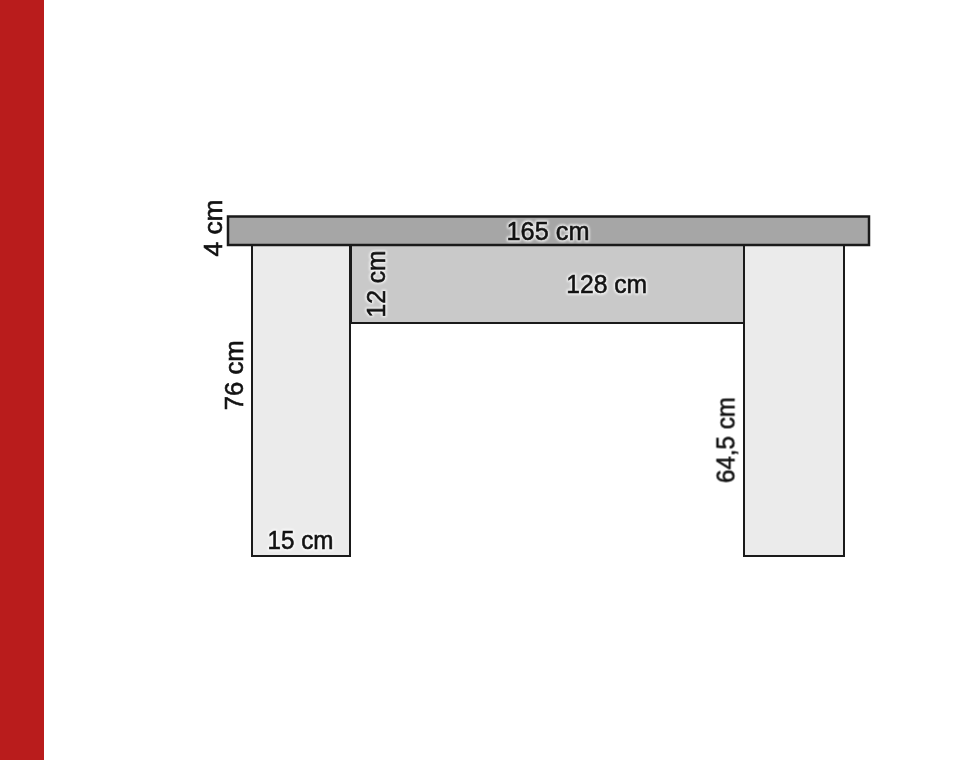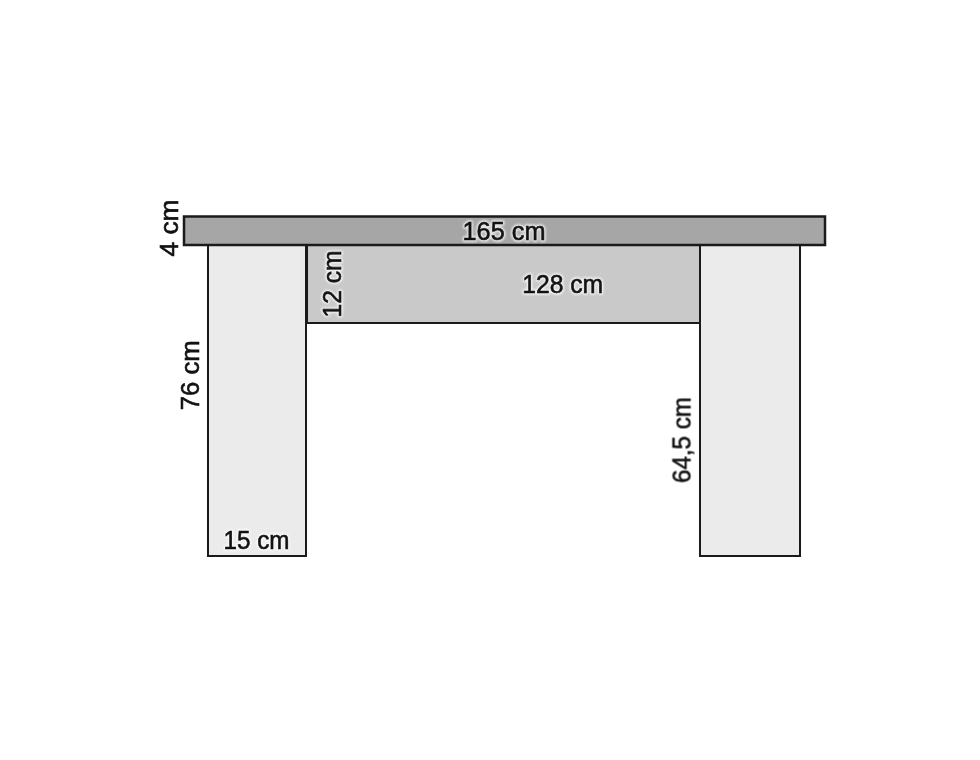--- a/index.html
+++ b/index.html
@@ -1,16 +1,16 @@
 <!DOCTYPE html>
 <html><head>
 <meta charset="utf-8">
 <style>
   html,body{margin:0;padding:0;background:#ffffff;}
-  .page{position:relative;width:854px;height:760px;background:#b91c1c;overflow:hidden;}
+  .page{position:relative;width:854px;height:760px;background:#b91c1c;overflow:hidden;padding-left:44px;}
   text{font-family:"Liberation Sans",sans-serif;font-weight:400;}
 </style>
 </head>
 <body>
 <div class="page">
 <svg width="980" height="760" viewBox="0 0 980 760" xmlns="http://www.w3.org/2000/svg">
   <defs>
     <filter id="soft" x="-30%" y="-30%" width="160%" height="160%">
       <feGaussianBlur stdDeviation="0.9"></feGaussianBlur>
     </filter>

